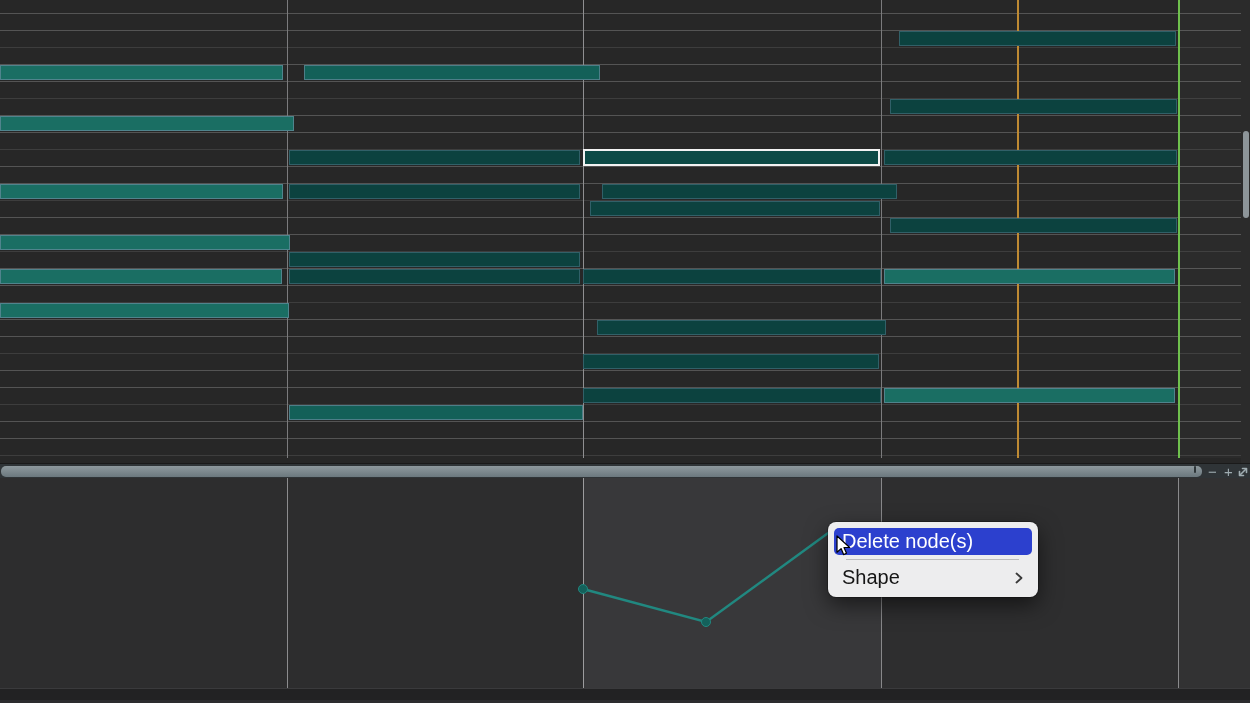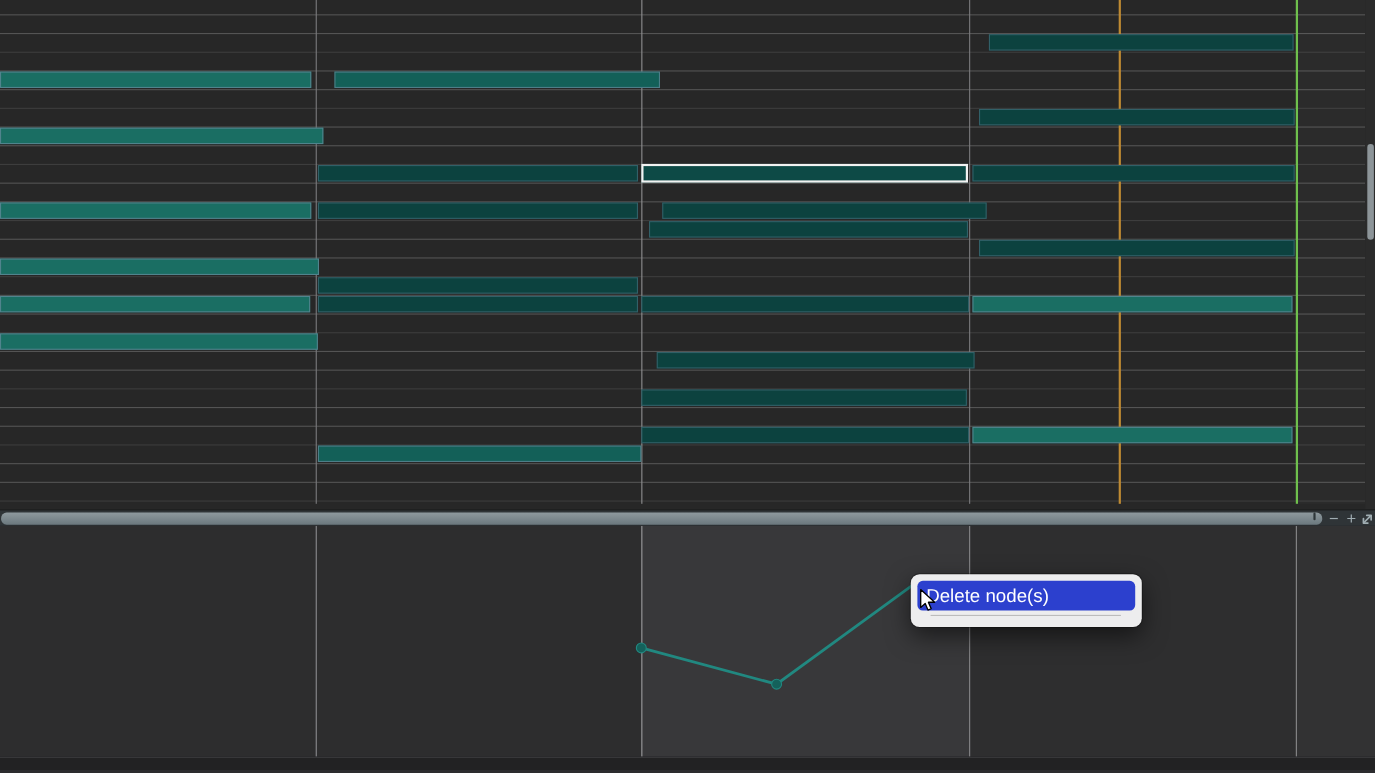--- a/index.html
+++ b/index.html
@@ -37,21 +37,21 @@
   #pitch-bend-label{position:absolute;left:0;top:5px;width:157px;height:17px;background:#a0a0a0;
       color:#212121;font-size:11px;font-weight:500;letter-spacing:0.4px;text-align:center;line-height:17px;
       border-right:1px solid #6d6d6d;border-bottom:1px solid #6d6d6d;box-sizing:border-box;}
   #automation-svg{position:absolute;left:0;top:0;}
   
   #bottom-strip{position:absolute;left:0;top:688px;width:1250px;height:15px;background:#222223;border-top:1px solid #3a3a3c;box-sizing:border-box;}
   #bottom-strip .edge{position:absolute;left:0;bottom:0;width:1250px;height:3px;background:#2c2c2e;}
   
   #context-menu{position:absolute;left:828px;top:522px;width:210px;background:#ededee;border-radius:8px;
       box-shadow:0 8px 22px rgba(0,0,0,0.55),0 0 0 1px rgba(0,0,0,0.25);padding:6px 0;z-index:50;}
-  .menu-item{height:27px;line-height:27px;margin:0 6px;padding:0 8px;border-radius:5px;font-size:17px;color:#161616;
+  .menu-item{height:27px;line-height:27px;margin:0 6px;padding:0 8px;border-radius:5px;font-size:20px;color:#161616;
       display:flex;align-items:center;justify-content:space-between;white-space:nowrap;}
   .menu-item.highlighted{background:#2c40ce;color:#ffffff;}
   .menu-sep{height:1px;background:#bcbcbc;margin:4px 19px 4px 18px;}
   .chevron{width:10px;height:14px;flex:0 0 auto;}
   
   #cursor{position:absolute;left:836px;top:535px;z-index:60;}
 </style>
 </head>
 <body>
 
@@ -156,20 +156,26 @@
 
   <div id="bottom-strip">
       <div class="edge"></div>
     </div>
 
   <div id="context-menu">
       <div class="menu-item highlighted">
         <span>Delete node(s)</span>
       </div>
       <div class="menu-sep"></div>
+      <div class="menu-item">
+        <span>Shape</span>
+        <svg class="chevron" viewBox="0 0 10 14">
+          <path d="M2.5 2.5 L7.5 7 L2.5 11.5" fill="none" stroke="#3a3a3a" stroke-width="1.8" stroke-linecap="round" stroke-linejoin="round"></path>
+        </svg>
+      </div>
     </div>
 
   <div id="cursor">
     <svg width="16" height="22" viewBox="0 0 16 22">
       <path d="M1 1 L1 17.2 L5.1 13.6 L7.6 19.6 L10.5 18.3 L8 12.5 L13.7 12.5 Z" fill="#ffffff" stroke="#000000" stroke-width="1.2" stroke-linejoin="round"></path>
     </svg>
   </div>
 
 </div>
 

